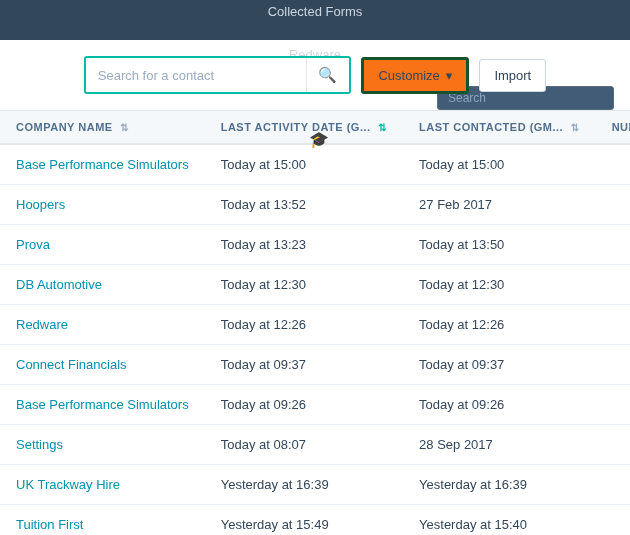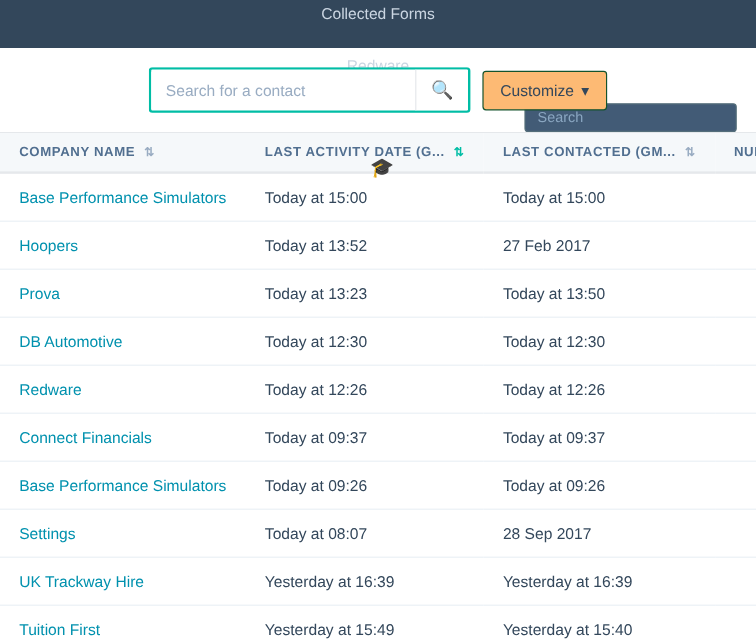--- a/index.html
+++ b/index.html
@@ -84,22 +84,22 @@
       border-left: 1px solid #e5e8eb;
       padding: 8px 12px;
       cursor: pointer;
       color: #516f90;
       font-size: 15px;
       display: flex;
       align-items: center;
     }
 
     .btn-customize {
-      border: 1px solid #14532d;
-      background: #fdba74;
+      border: 3px solid #14532d;
+      background: #f97316;
       color: #33475b;
       padding: 8px 14px;
       border-radius: 3px;
       cursor: pointer;
       font-size: 13px;
       display: flex;
       align-items: center;
       gap: 6px;
     }
 
@@ -181,20 +181,21 @@
   <div class="search-contact-wrap">
     <input type="text" class="search-contact-input" placeholder="Search for a contact" style="">
     <button class="search-contact-btn">
       <span>🔍</span>
     </button>
   </div>
   <button class="btn-customize">
     <span>Customize</span>
     <span>▾</span>
   </button>
+  <button class="btn-import">Import</button>
 </div>
 
 <div class="table-container">
   <table>
     <thead>
       <tr>
         <th class="col-company">
           <span>COMPANY NAME</span>
           <span class="sort-icon">⇅</span>
         </th>

